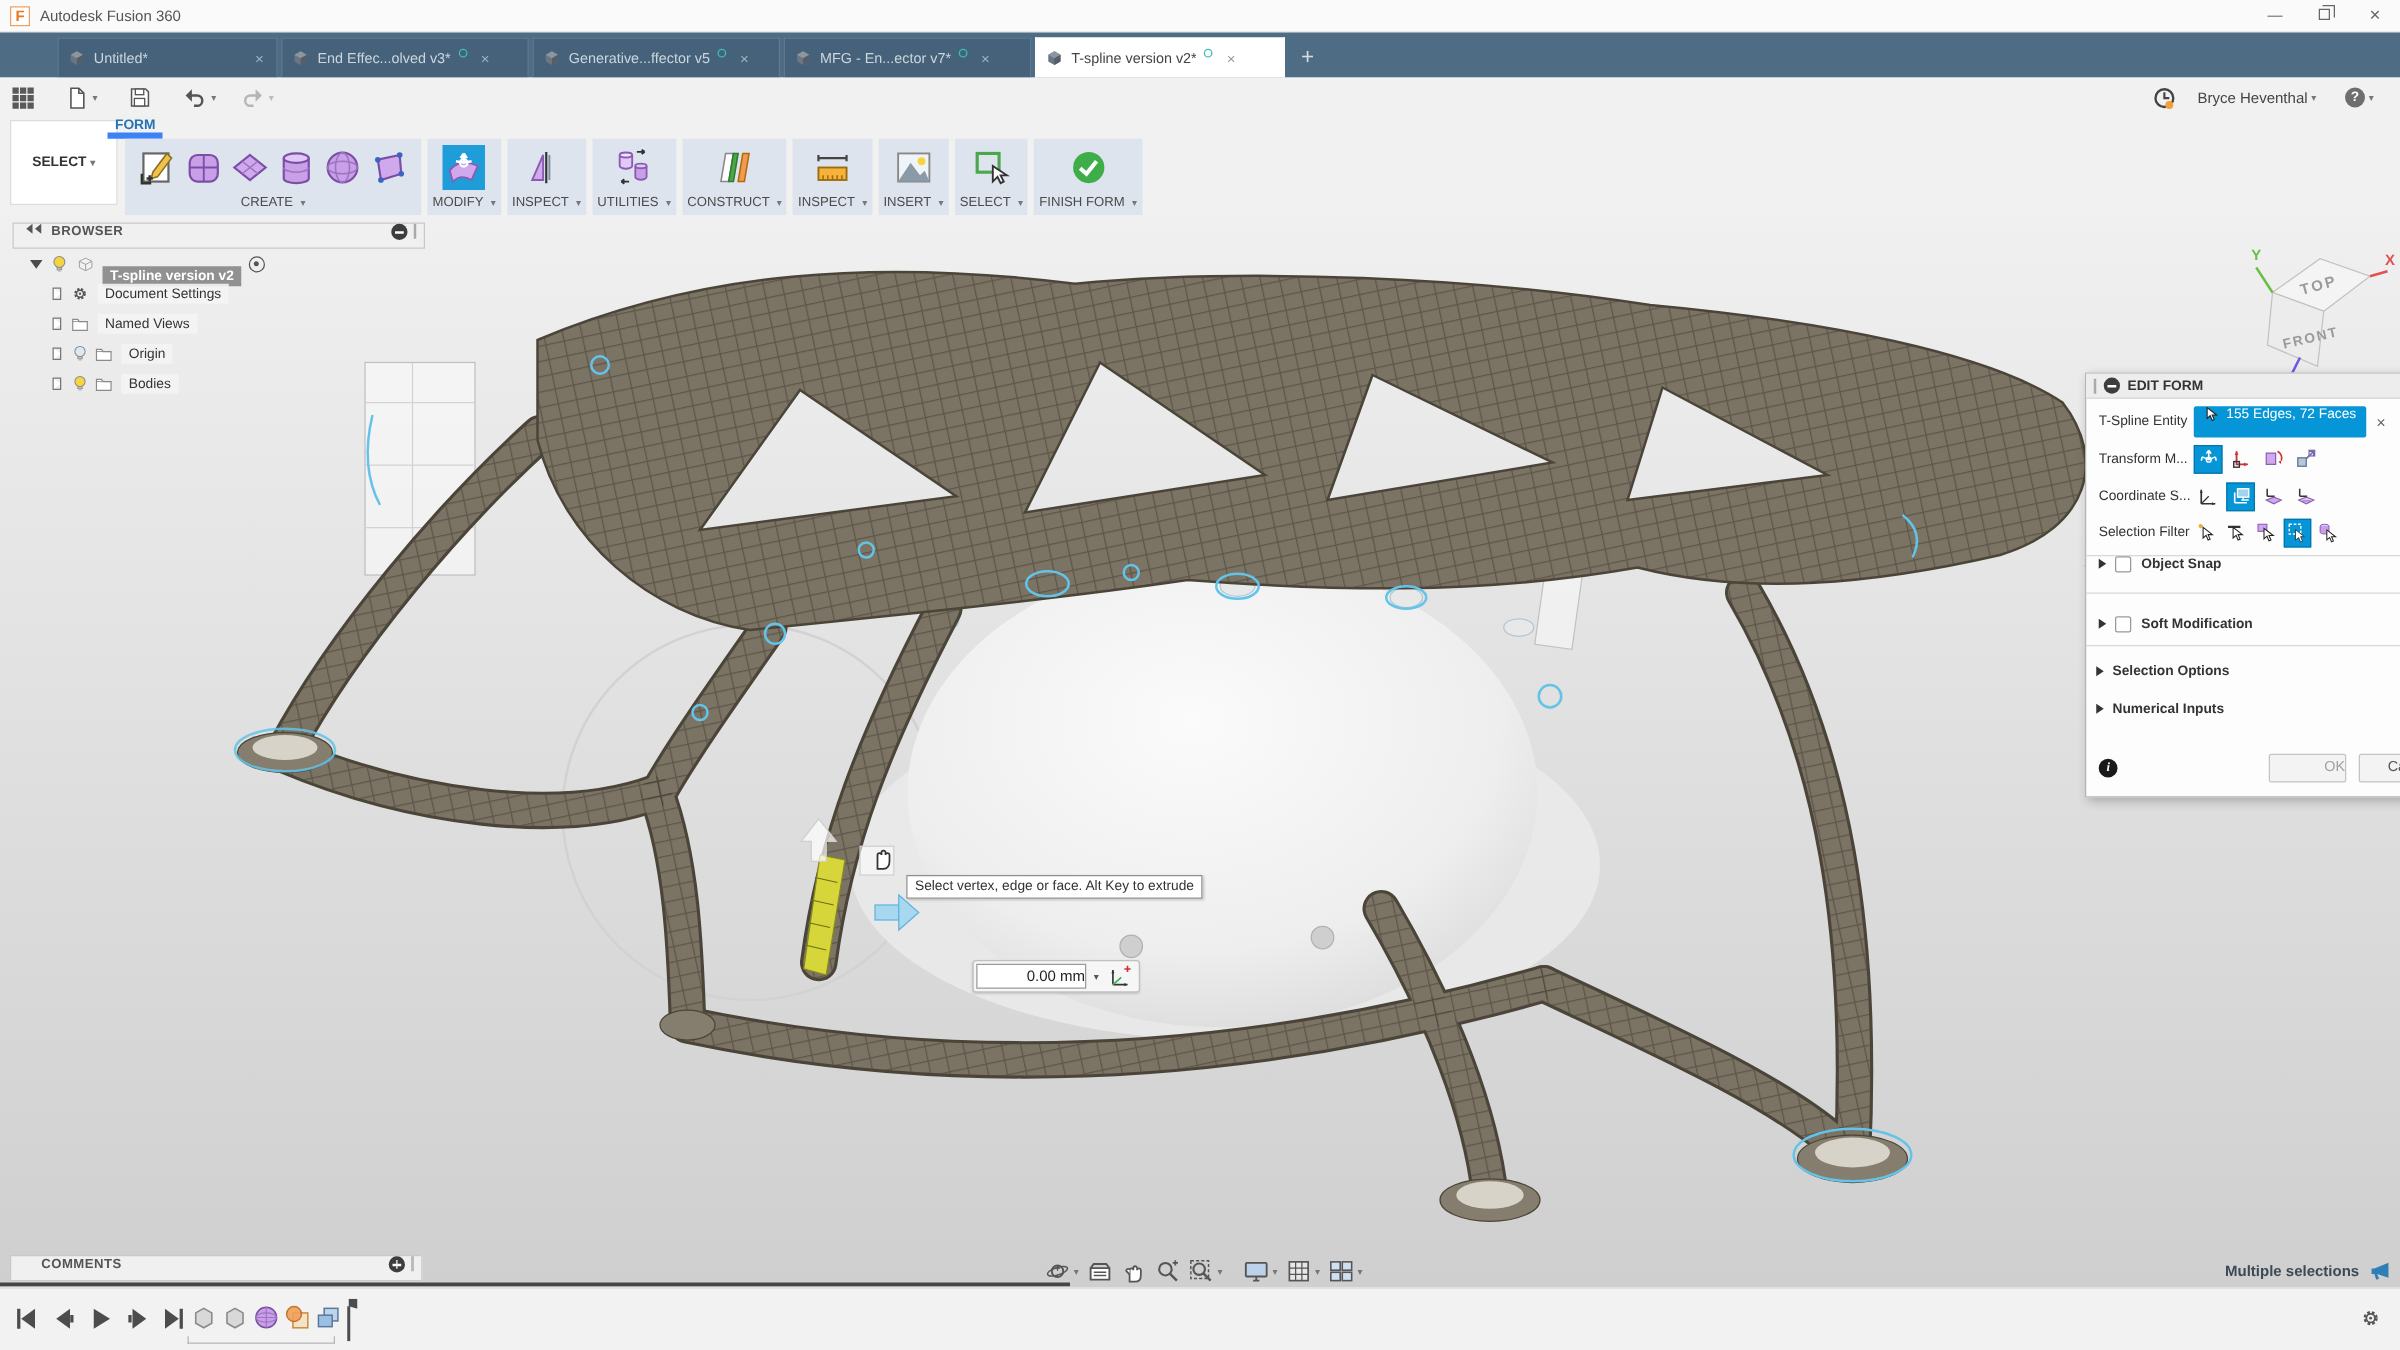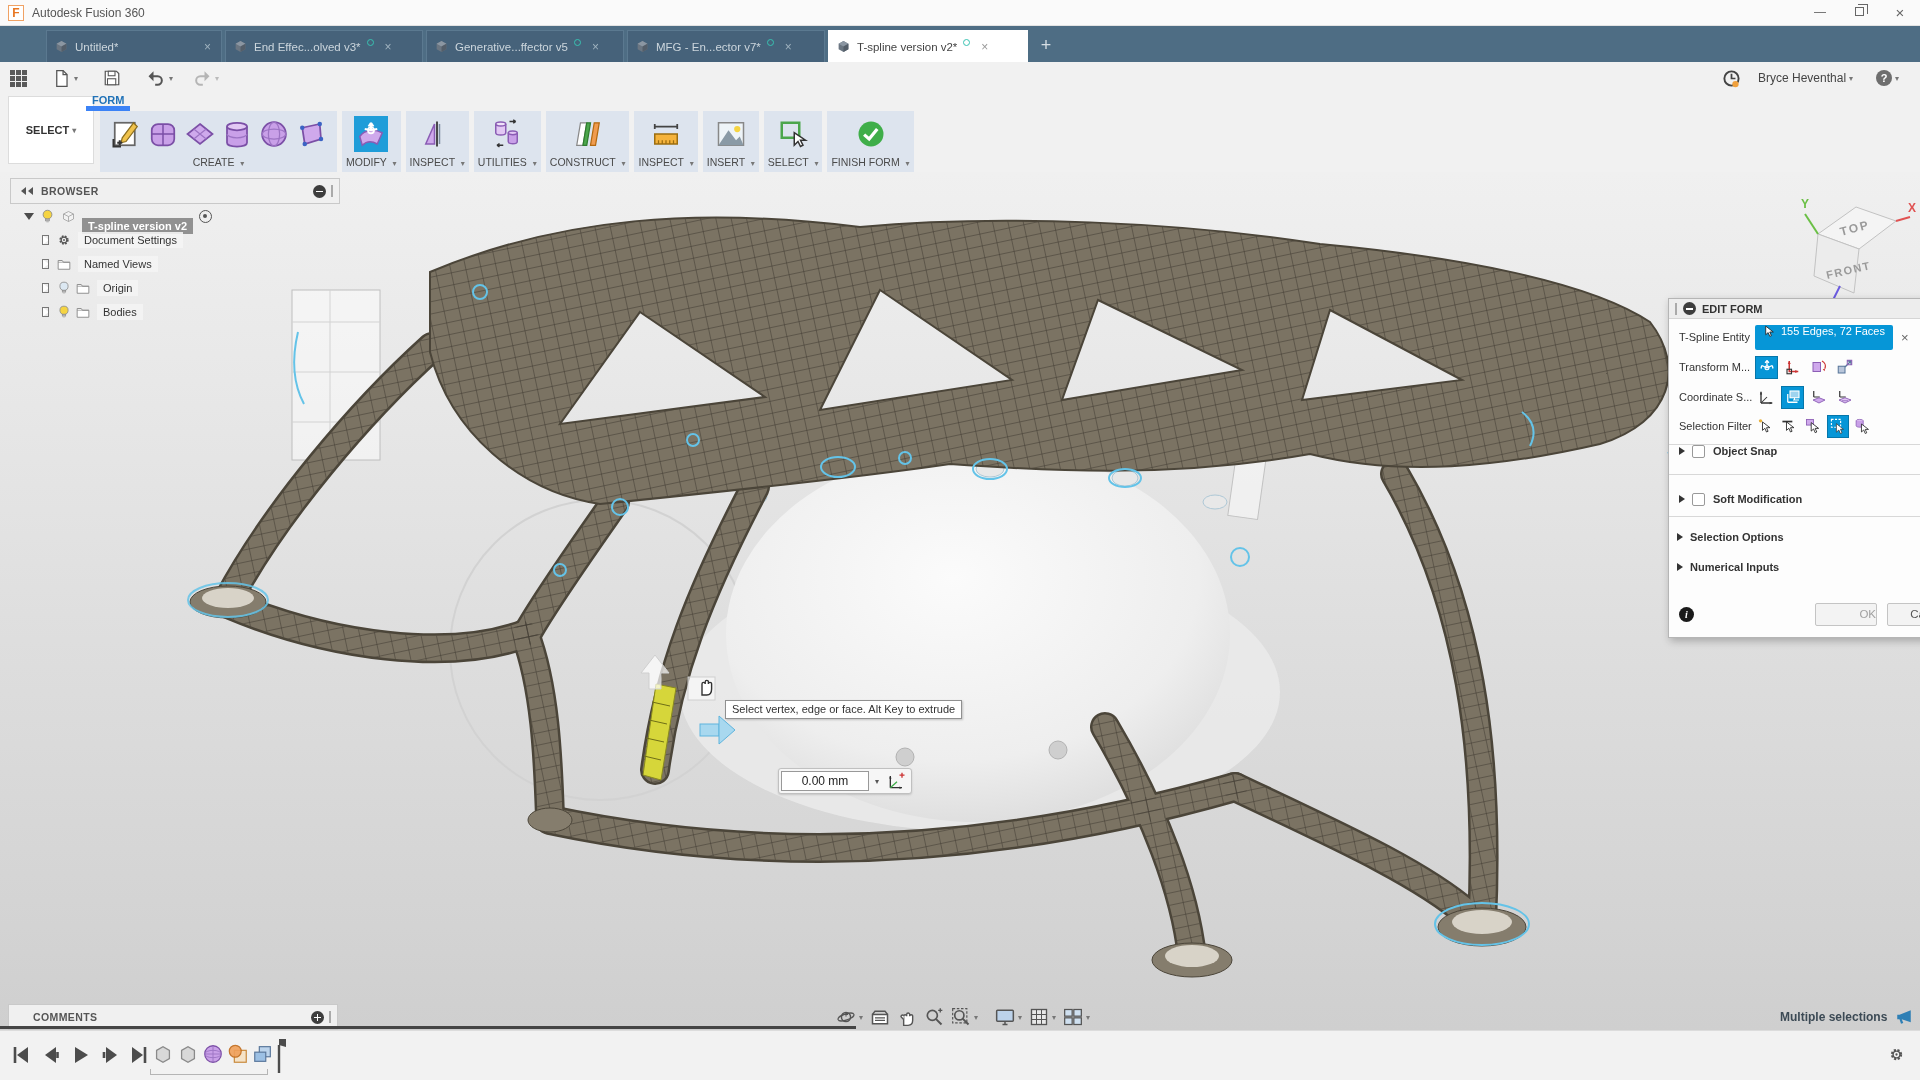--- a/index.html
+++ b/index.html
@@ -43,41 +43,41 @@
   .rlabel { height:18px; font-size:10.5px; color:#4a4a4a; text-align:center; line-height:16px; cursor:pointer; white-space:nowrap; padding:0 4px; }
   .ric { width:34px; height:36px; display:flex; align-items:center; justify-content:center; cursor:pointer; }
   .ric.blue { background:#1f9dd9; }
 
   
   #viewport { position:absolute; left:0; top:172px; width:1920px; height:858px; background:linear-gradient(#f0f0f0,#cfcfcf); overflow:hidden; }
   .art { position:absolute; left:0; top:0; width:1920px; height:858px; }
 
   
   #browser { position:absolute; left:10px; top:6px; width:330px; }
-  .panel-head { height:21px; background:#f0f0f0; border:1px solid #c9c9c9; display:flex; align-items:center; padding:12px 6px; font-size:10.5px; font-weight:bold; color:#555; letter-spacing:.4px; }
+  .panel-head { height:21px; background:#f0f0f0; border:1px solid #c9c9c9; display:flex; align-items:flex-start; padding:0 6px; font-size:10.5px; font-weight:bold; color:#555; letter-spacing:.4px; }
   .dbl-left { width:0; height:0; border:4px solid transparent; border-right:5px solid #555; margin-right:-2px; }
   .circ-ic { width:13px; height:13px; border-radius:50%; background:#3d3d3d; position:relative; flex:none; cursor:pointer; }
   .circ-ic i { position:absolute; left:3px; top:6px; width:7px; height:1.5px; background:#fff; }
   .circ-ic.plus i:after { content:""; position:absolute; left:2.75px; top:-2.75px; width:1.5px; height:7px; background:#fff; }
   .grip { width:1px; height:12px; border-left:1px solid #aaa; border-right:1px solid #aaa; margin-left:5px; }
   .trow { height:24px; display:flex; align-items:center; font-size:11px; color:#333; cursor:pointer; }
   .tri-open { width:0; height:0; border:5px solid transparent; border-top:7px solid #4c4c4c; margin:5px 6px 0 0; }
   .tri-closed { width:0; height:0; border-top:5px solid transparent; border-bottom:5px solid transparent; border-left:7px solid #fff; outline:1px solid #777; outline-offset:-1px; margin-right:8px; }
   .chip { background:rgba(244,244,244,.9); padding:2px 6px; }
   .chip.sel { background:#919191; color:#fff; font-weight:bold;margin-top:20px; }
   .radio-target { width:13px; height:13px; border:1.5px solid #555; border-radius:50%; position:relative; margin-left:6px; }
   .radio-target:after { content:""; position:absolute; left:3.2px; top:3.2px; width:4px; height:4px; background:#555; border-radius:50%; }
 
   
   #viewcube { position:absolute; left:1800px; top:22px; width:118px; height:116px; cursor:pointer; }
 
   
   #tooltip { position:absolute; left:725px; top:528px; height:19px; background:#fff; border:1px solid #909090; font-size:11px; color:#333; line-height:17px; padding:0 6px; white-space:nowrap; box-shadow:1px 1px 2px rgba(0,0,0,.2); }
   #dimwidget { position:absolute; left:778px; top:596px; height:26px; background:#f6f6f6; border:1px solid #c0c0c0; border-radius:3px; display:flex; align-items:center; padding:2px; box-shadow:0 1px 2px rgba(0,0,0,.15); }
-  #dimvalue { width:88px; height:20px; background:#fff; border:1px solid #999; font-size:12px; color:#222; text-align:center; line-height:19px; }
+  #dimvalue { width:88px; height:20px; background:#fff; border:1px solid #999; font-size:12px; color:#222; text-align:right; line-height:19px; }
   #dimcaret { width:16px; text-align:center; font-size:8px; color:#555; cursor:pointer; }
   #dimaxis { width:24px; height:20px; cursor:pointer; }
 
   
   #editform { position:absolute; left:1668px; top:126px; width:290px; height:340px; background:#fdfdfd; border:1px solid #b5b5b5; box-shadow:2px 3px 8px rgba(0,0,0,.25); font-size:11px; color:#333; }
   #ef-head { height:20px; background:#ededed; border-bottom:1px solid #d5d5d5; display:flex; align-items:center; padding:0 6px; font-weight:bold; }
   .dbl-right { width:0; height:0; border:4px solid transparent; border-left:5px solid #555; margin-left:-1px; }
   .ef-row { position:absolute; left:0; width:100%; display:flex; align-items:center; }
   .ef-label { width:86px; padding-left:10px; flex:none; color:#333; }
   .ef-chip { background:#0696d7; color:#fff; height:25px; display:flex; align-items:flex-start; padding:0 8px; border-radius:2px; cursor:pointer; }

